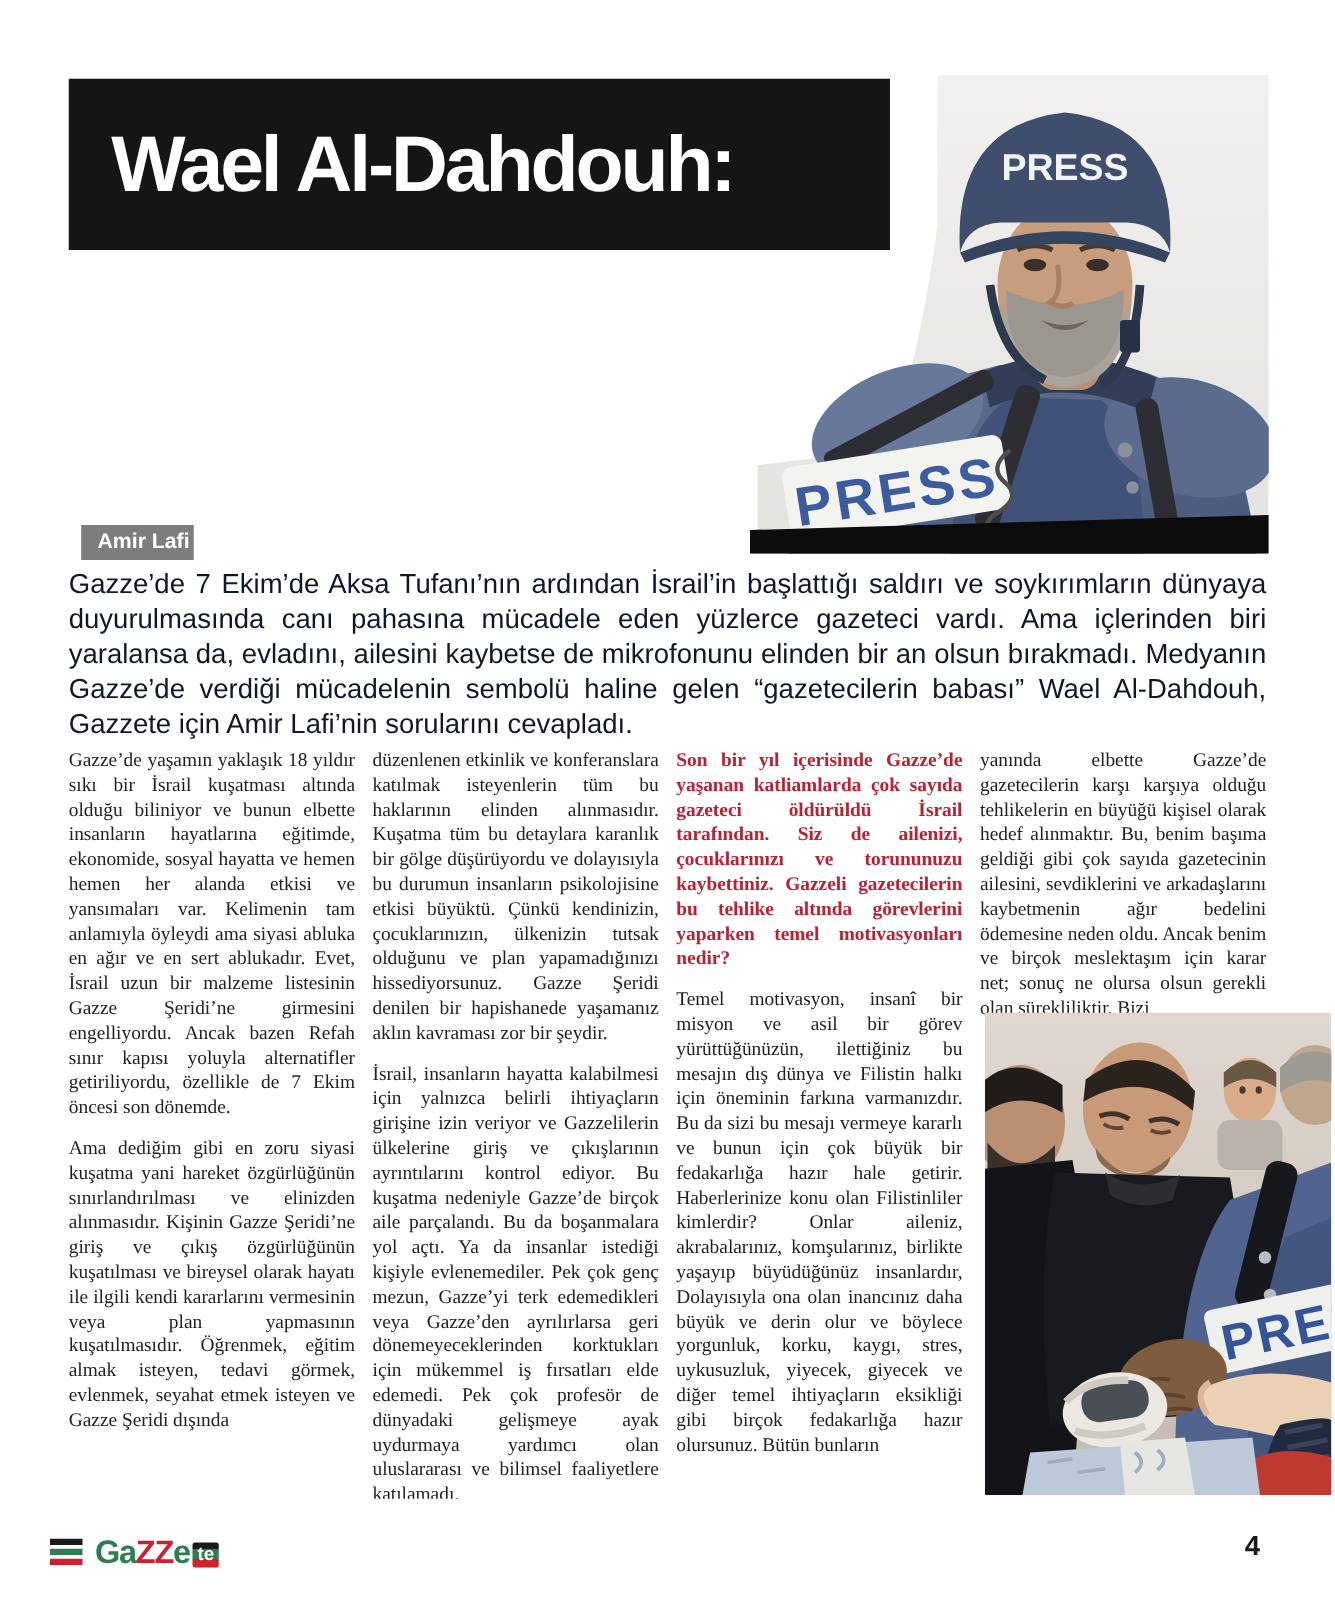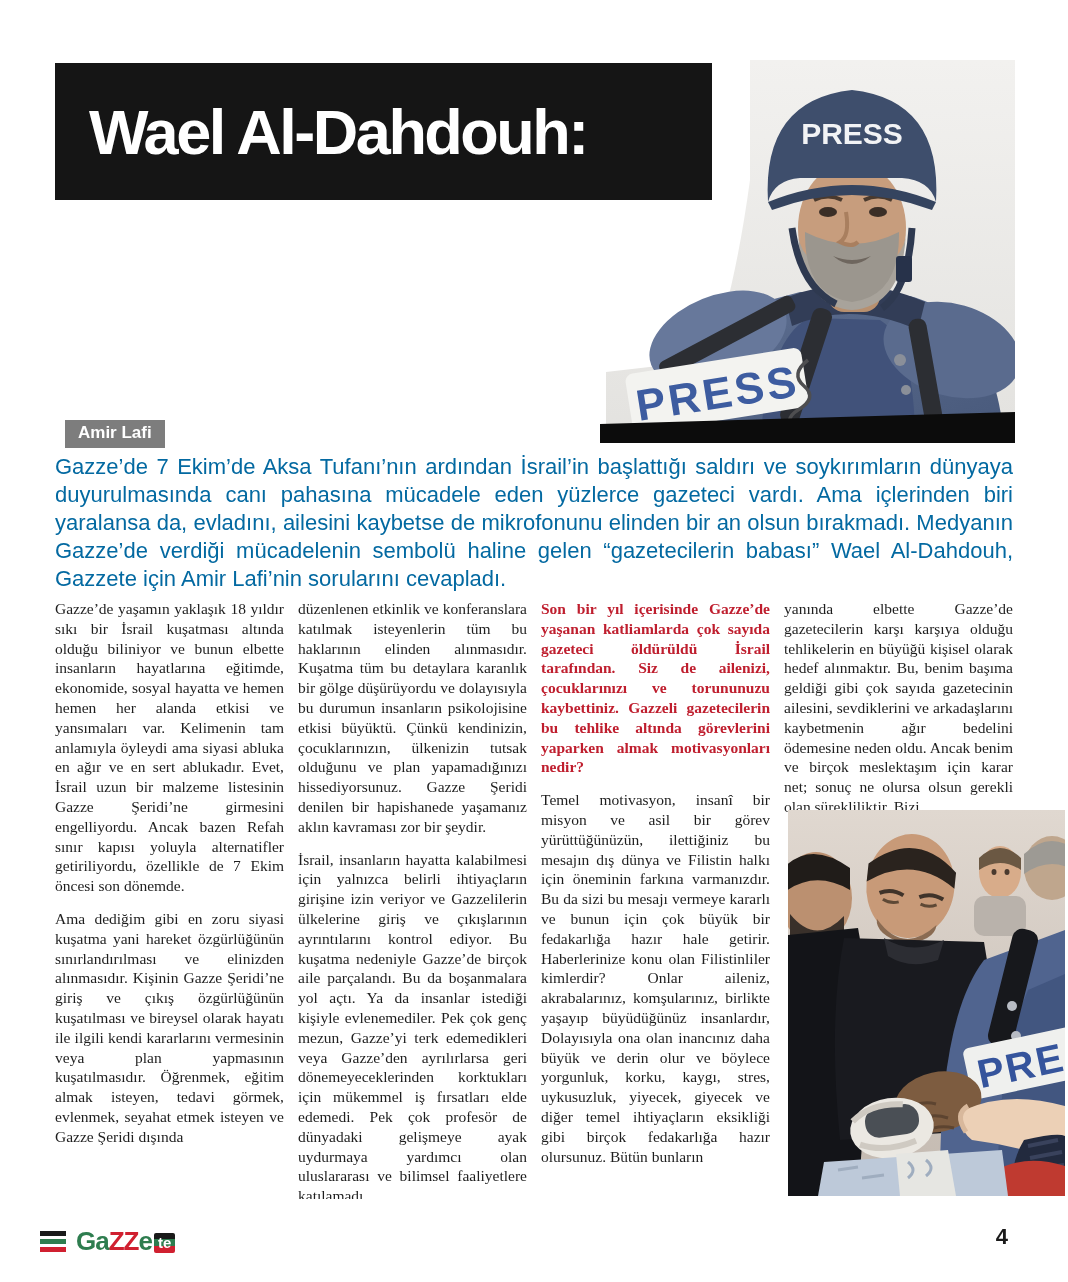--- a/index.html
+++ b/index.html
@@ -19,32 +19,32 @@
     font-size:63px; letter-spacing:-2.5px; white-space:nowrap;
   }
   .headline {
     position:absolute; left:62px; top:203px; width:650px; z-index:4;
     font-family:"Liberation Sans", sans-serif; font-weight:bold;
     font-size:59px; line-height:67px; letter-spacing:-1.5px; color:#d6202e;
   }
   .byline {
     position:absolute; left:65px; top:420px; z-index:4;
     background:#7d7d7d; color:#ffffff; font-family:"Liberation Sans", sans-serif;
-    font-weight:bold; font-size:17px; padding:3px 13px 5px 13px;
+    font-weight:bold; font-size:17px; padding:3px 3px 5px 13px;
   }
 
   
   .top-photo { position:absolute; left:600px; top:60px; width:415px; height:383px; z-index:2; }
   .bottom-photo { position:absolute; left:788px; top:810px; width:277px; height:386px; z-index:2; }
 
   
   .intro {
     position:absolute; left:55px; top:453px; width:958px; z-index:1;
     font-family:"Liberation Sans", sans-serif; font-size:22px; line-height:28px;
-    color:#0369a1; text-align:justify;
+    color:#0f172a; text-align:justify;
   }
 
   
   .columns {
     position:absolute; left:55px; top:599px; width:958px; height:600px;
     display:grid; grid-template-columns:repeat(4, 1fr); column-gap:14px;
     overflow:hidden; z-index:1;
   }
   .col { font-size:15.5px; line-height:19.8px; text-align:justify; color:#1e1e1e; }
   .col p { margin-bottom:13px; }
@@ -152,21 +152,21 @@
     <section class="col">
       <p>Gazze’de yaşamın yaklaşık 18 yıldır sıkı bir İsrail kuşatması altında olduğu biliniyor ve bunun elbette insanların hayatlarına eğitimde, ekonomide, sosyal hayatta ve hemen hemen her alanda etkisi ve yansımaları var. Kelimenin tam anlamıyla öyleydi ama siyasi abluka en ağır ve en sert ablukadır. Evet, İsrail uzun bir malzeme listesinin Gazze Şeridi’ne girmesini engelliyordu. Ancak bazen Refah sınır kapısı yoluyla alternatifler getiriliyordu, özellikle de 7 Ekim öncesi son dönemde.</p>
       <p>Ama dediğim gibi en zoru siyasi kuşatma yani hareket özgürlüğünün sınırlandırılması ve elinizden alınmasıdır. Kişinin Gazze Şeridi’ne giriş ve çıkış özgürlüğünün kuşatılması ve bireysel olarak hayatı ile ilgili kendi kararlarını vermesinin veya plan yapmasının kuşatılmasıdır. Öğrenmek, eğitim almak isteyen, tedavi görmek, evlenmek, seyahat etmek isteyen ve Gazze Şeridi dışında</p>
     </section>
     <section class="col">
       <p>düzenlenen etkinlik ve konferanslara katılmak isteyenlerin tüm bu haklarının elinden alınmasıdır. Kuşatma tüm bu detaylara karanlık bir gölge düşürüyordu ve dolayısıyla bu durumun insanların psikolojisine etkisi büyüktü. Çünkü kendinizin, çocuklarınızın, ülkenizin tutsak olduğunu ve plan yapamadığınızı hissediyorsunuz. Gazze Şeridi denilen bir hapishanede yaşamanız aklın kavraması zor bir şeydir.</p>
       <p>İsrail, insanların hayatta kalabilmesi için yalnızca belirli ihtiyaçların girişine izin veriyor ve Gazzelilerin ülkelerine giriş ve çıkışlarının ayrıntılarını kontrol ediyor. Bu kuşatma nedeniyle Gazze’de birçok aile parçalandı. Bu da boşanmalara yol açtı. Ya da insanlar istediği kişiyle evlenemediler. Pek çok genç mezun, Gazze’yi terk edemedikleri veya Gazze’den ayrılırlarsa geri dönemeyeceklerinden korktukları için mükemmel iş fırsatları elde edemedi. Pek çok profesör de dünyadaki gelişmeye ayak uydurmaya yardımcı olan uluslararası ve bilimsel faaliyetlere katılamadı.</p>
 
     </section>
     <section class="col">
-      <p class="q">Son bir yıl içerisinde Gazze’de yaşanan katliamlarda çok sayıda gazeteci öldürüldü İsrail tarafından. Siz de ailenizi, çocuklarınızı ve torununuzu kaybettiniz. Gazzeli gazetecilerin bu tehlike altında görevlerini yaparken almak motivasyonları nedir?</p>
+      <p class="q">Son bir yıl içerisinde Gazze’de yaşanan katliamlarda çok sayıda gazeteci öldürüldü İsrail tarafından. Siz de ailenizi, çocuklarınızı ve torununuzu kaybettiniz. Gazzeli gazetecilerin bu tehlike altında görevlerini yaparken temel motivasyonları nedir?</p>
       <p>Temel motivasyon, insanî bir misyon ve asil bir görev yürüttüğünüzün, ilettiğiniz bu mesajın dış dünya ve Filistin halkı için öneminin farkına varmanızdır. Bu da sizi bu mesajı vermeye kararlı ve bunun için çok büyük bir fedakarlığa hazır hale getirir. Haberlerinize konu olan Filistinliler kimlerdir? Onlar aileniz, akrabalarınız, komşularınız, birlikte yaşayıp büyüdüğünüz insanlardır, Dolayısıyla ona olan inancınız daha büyük ve derin olur ve böylece yorgunluk, korku, kaygı, stres, uykusuzluk, yiyecek, giyecek ve diğer temel ihtiyaçların eksikliği gibi birçok fedakarlığa hazır olursunuz. Bütün bunların</p>
     </section>
     <section class="col">
       <p>yanında elbette Gazze’de gazetecilerin karşı karşıya olduğu tehlikelerin en büyüğü kişisel olarak hedef alınmaktır. Bu, benim başıma geldiği gibi çok sayıda gazetecinin ailesini, sevdiklerini ve arkadaşlarını kaybetmenin ağır bedelini ödemesine neden oldu. Ancak benim ve birçok meslektaşım için karar net; sonuç ne olursa olsun gerekli olan sürekliliktir. Bizi</p>
     </section>
   </main>
 
   <div class="bottom-photo">
     <svg width="277" height="386" viewBox="0 0 277 386" xmlns="http://www.w3.org/2000/svg">
       <defs>

